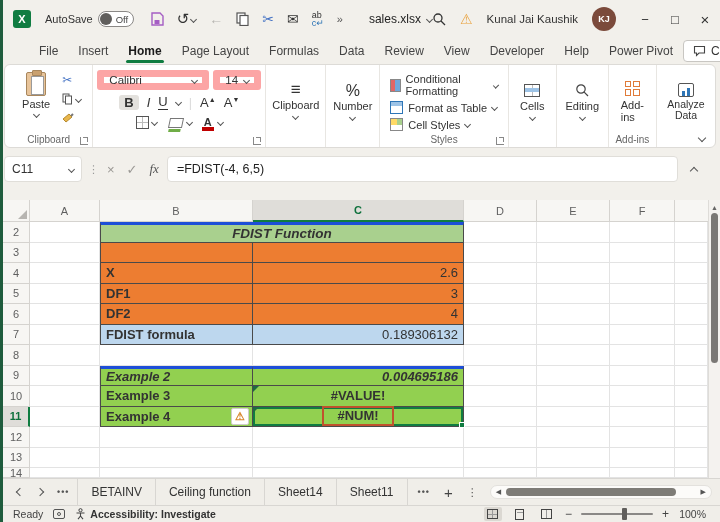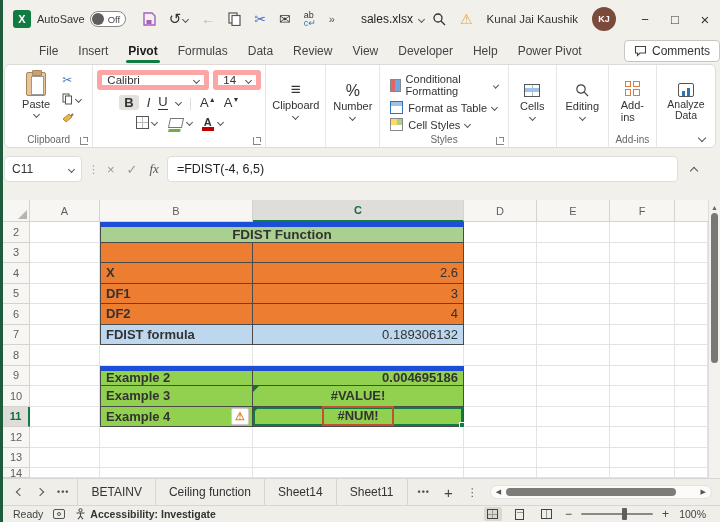--- a/index.html
+++ b/index.html
@@ -3,21 +3,21 @@
 <meta charset="utf-8">
 <style>
   * { box-sizing: border-box; margin: 0; padding: 0; }
   html,body { width:720px; height:522px; overflow:hidden; }
   body { font-family:"Liberation Sans", sans-serif; background:#F2F0EB; position:relative; color:#333; }
   .winborder { position:absolute; left:0; top:0; bottom:0; width:3px; background:#1F5C3D; z-index:50; }
 
   
   .titlebar { position:absolute; top:0; left:3px; right:0; height:38px; display:flex; align-items:center; padding:0 0 0 10px; font-size:11px; }
   .xlogo { width:18px; height:18px; background:#107C41; border-radius:3px; color:#fff; font-weight:bold; font-size:11px; display:flex; align-items:center; justify-content:center; }
-  .autosave { display:flex; align-items:center; gap:5px; margin-left:6px; color:#333; }
+  .autosave { display:flex; align-items:center; gap:5px; margin-left:14px; color:#333; }
   .tgl { width:36px; height:16px; border:1px solid #8a8886; border-radius:9px; display:flex; align-items:center; padding:1px 4px 1px 1px; gap:4px; background:#fff; }
   .knob { width:12px; height:12px; border-radius:50%; background:#605E5C; }
   .tgl span { font-size:9.5px; color:#444; }
   .qat { display:flex; align-items:center; gap:13px; margin-left:16px; font-size:14px; color:#333; }
   .qat .ico { display:flex; align-items:center; gap:2px; }
   .chv { width:6px; height:6px; border-right:1.3px solid #555; border-bottom:1.3px solid #555; transform:rotate(45deg); display:inline-block; }
   .chv.sm { width:5px; height:5px; }
   .doctitle { margin-left:26px; display:flex; align-items:center; gap:6px; font-size:12px; color:#222; }
   .tb-right { margin-left:auto; display:flex; align-items:center; gap:14px; }
   .username { font-size:11.5px; color:#333; }
@@ -39,21 +39,21 @@
   .glabel { position:absolute; bottom:2px; left:0; right:0; text-align:center; font-size:10px; color:#666; }
   .launcher { position:absolute; bottom:2px; right:4px; width:8px; height:8px; border-left:1px solid #888; border-bottom:1px solid #888; }
   .launcher::after { content:""; position:absolute; left:2px; bottom:2px; width:4px; height:4px; border-right:1px solid #888; border-top:1px solid #888; }
   .paste-wrap { display:flex; gap:6px; }
   .bigbtn { display:flex; flex-direction:column; align-items:center; gap:2px; padding:2px 6px; }
   .clipico { position:relative; width:20px; height:24px; background:#E8C49A; border:1px solid #A8865C; border-radius:2px; }
   .clipico::before { content:""; position:absolute; left:5px; top:-3px; width:8px; height:4px; background:#C9A06E; border:1px solid #A8865C; border-radius:1px; }
   .clipico::after { content:""; position:absolute; left:4px; top:3px; width:11px; height:17px; background:#fff; border:1px solid #9a9a9a; }
   .minicol { display:flex; flex-direction:column; gap:5px; padding-top:3px; font-size:12px; }
   .minicol .mi { display:flex; align-items:center; gap:3px; height:14px; }
-  .combo { border:5px solid #fca5a5; border-radius:3px; background:#fff; height:20px; display:flex; align-items:center; justify-content:space-between; padding:0 5px; font-size:11.5px; }
+  .combo { border:7px solid #fca5a5; border-radius:3px; background:#fff; height:20px; display:flex; align-items:center; justify-content:space-between; padding:0 5px; font-size:11.5px; }
   .fontrow1 { display:flex; gap:4px; }
   .fontrow2 { display:flex; align-items:center; gap:8px; margin-top:4px; font-size:13px; }
   .fontrow3 { display:flex; align-items:center; gap:12px; margin-top:4px; }
   .bbtn { background:#E3E1DD; border-radius:3px; padding:0 5px; font-weight:bold; }
   .ubar { border-bottom:1.5px solid #333; }
   .fsz { display:flex; align-items:flex-start; font-size:13px; }
   .fsz sup { font-size:7px; margin-top:1px; }
   .igrid { width:13px; height:13px; border:1px solid #555;
     background: linear-gradient(#bbb,#bbb) center/100% 1px no-repeat, linear-gradient(#bbb,#bbb) center/1px 100% no-repeat; }
   .fillico { position:relative; width:14px; height:10px; border:1px solid #777; transform:skewX(-12deg); margin-top:2px; }
@@ -89,21 +89,21 @@
   .corner::after { content:""; position:absolute; right:2px; bottom:2px; border-left:9px solid transparent; border-bottom:9px solid #B7B5B1; }
   .w-rh{width:27px;} .w-a{width:70px;} .w-b{width:153px;} .w-c{width:211px;} .w-d{width:73px;} .w-e{width:73px;} .w-f{width:65px;} .w-g{width:33px; border-right:none;}
   .w-m{width:364px;}
   .grow { display:flex; height:20.5px; font-size:13px; }
   .grow.partial { height:10px; overflow:hidden; }
   .rh { width:27px; background:#F7F6F3; border-right:1px solid #D5D3CF; border-bottom:1px solid #D5D3CF; font-size:11px; color:#5f5f5f; display:flex; align-items:center; justify-content:center; }
   .rh.sel { background:#DFDDD9; color:#0E703C; font-weight:bold; border-right:2px solid #107C41; }
   .gc { border-right:1px solid #E3E3E3; border-bottom:1px solid #E3E3E3; display:flex; align-items:center; }
   .tb { border-right:1px solid #4a4a4a; border-bottom:1px solid #4a4a4a; }
   .bl-dark { border-left:1px solid #4a4a4a; }
-  .bt-dark { border-top:5px solid #1d4ed8; }
+  .bt-dark { border-top:3px solid #1d4ed8;font-style:italic; }
   .or { background:#ED7D31; }
   .gr { background:#92D050; }
   .bl { background:#BDD7EE; }
   .gh { background:#A9D08E; }
   .lbl { font-weight:bold; padding-left:5px; }
   .val { justify-content:flex-end; padding-right:5px; }
   .ctr { justify-content:center; font-weight:bold; }
   .ttl { justify-content:center; font-weight:bold; font-size:13.5px; }
   .relpos { position:relative; }
   .tri { position:absolute; left:0; top:0; border-right:6px solid transparent; border-top:6px solid #1E6B42; }
@@ -197,21 +197,22 @@
       <span>−</span>
       <span>□</span>
       <span style="font-size:15px">×</span>
     </span>
   </div>
 </div>
 
 <div class="tabrow">
   <span class="rtab">File</span>
   <span class="rtab">Insert</span>
-  <span class="rtab active">Pivot</span>
+  <span class="rtab active">Home</span>
+  <span class="rtab">Page Layout</span>
   <span class="rtab">Formulas</span>
   <span class="rtab">Data</span>
   <span class="rtab">Review</span>
   <span class="rtab">View</span>
   <span class="rtab">Developer</span>
   <span class="rtab">Help</span>
   <span class="rtab">Power Pivot</span>
   <span class="comments-btn">
     <svg width="13" height="12" viewBox="0 0 13 12">
         <path d="M1.5 1.5h10v6.5h-5.5l-2.5 2.5v-2.5h-2z" fill="none" stroke="#444" stroke-width="1.1"></path>

